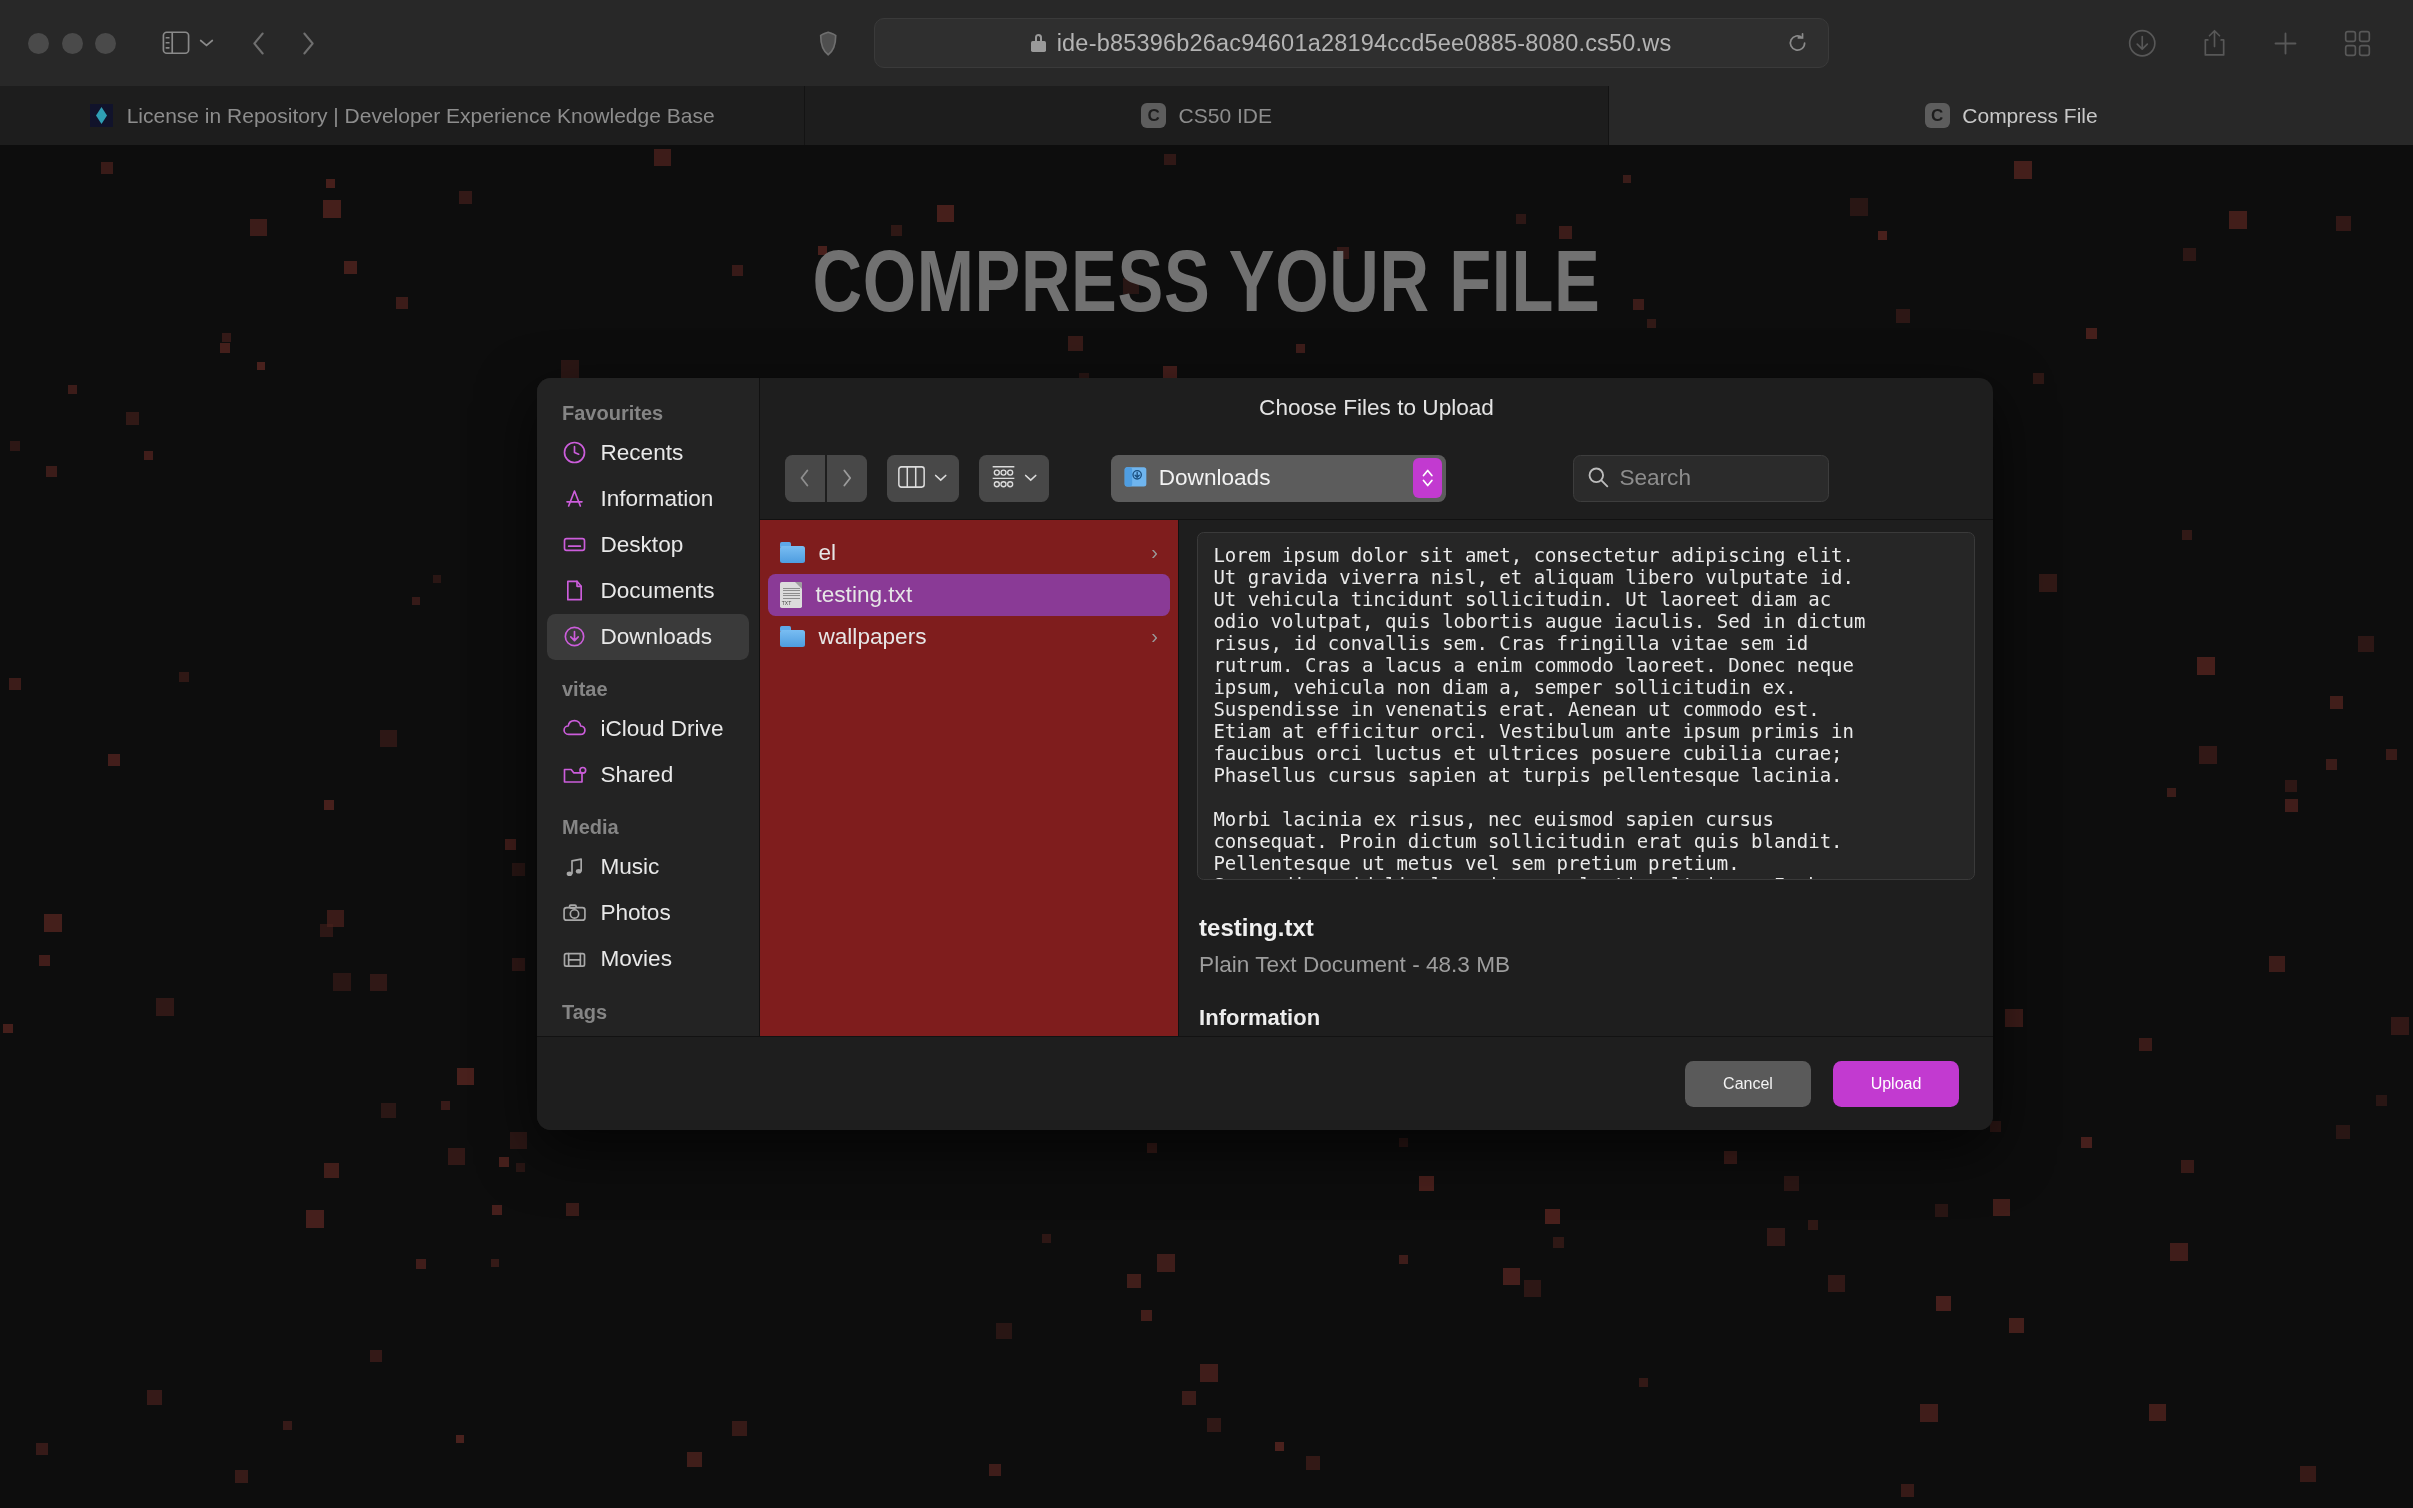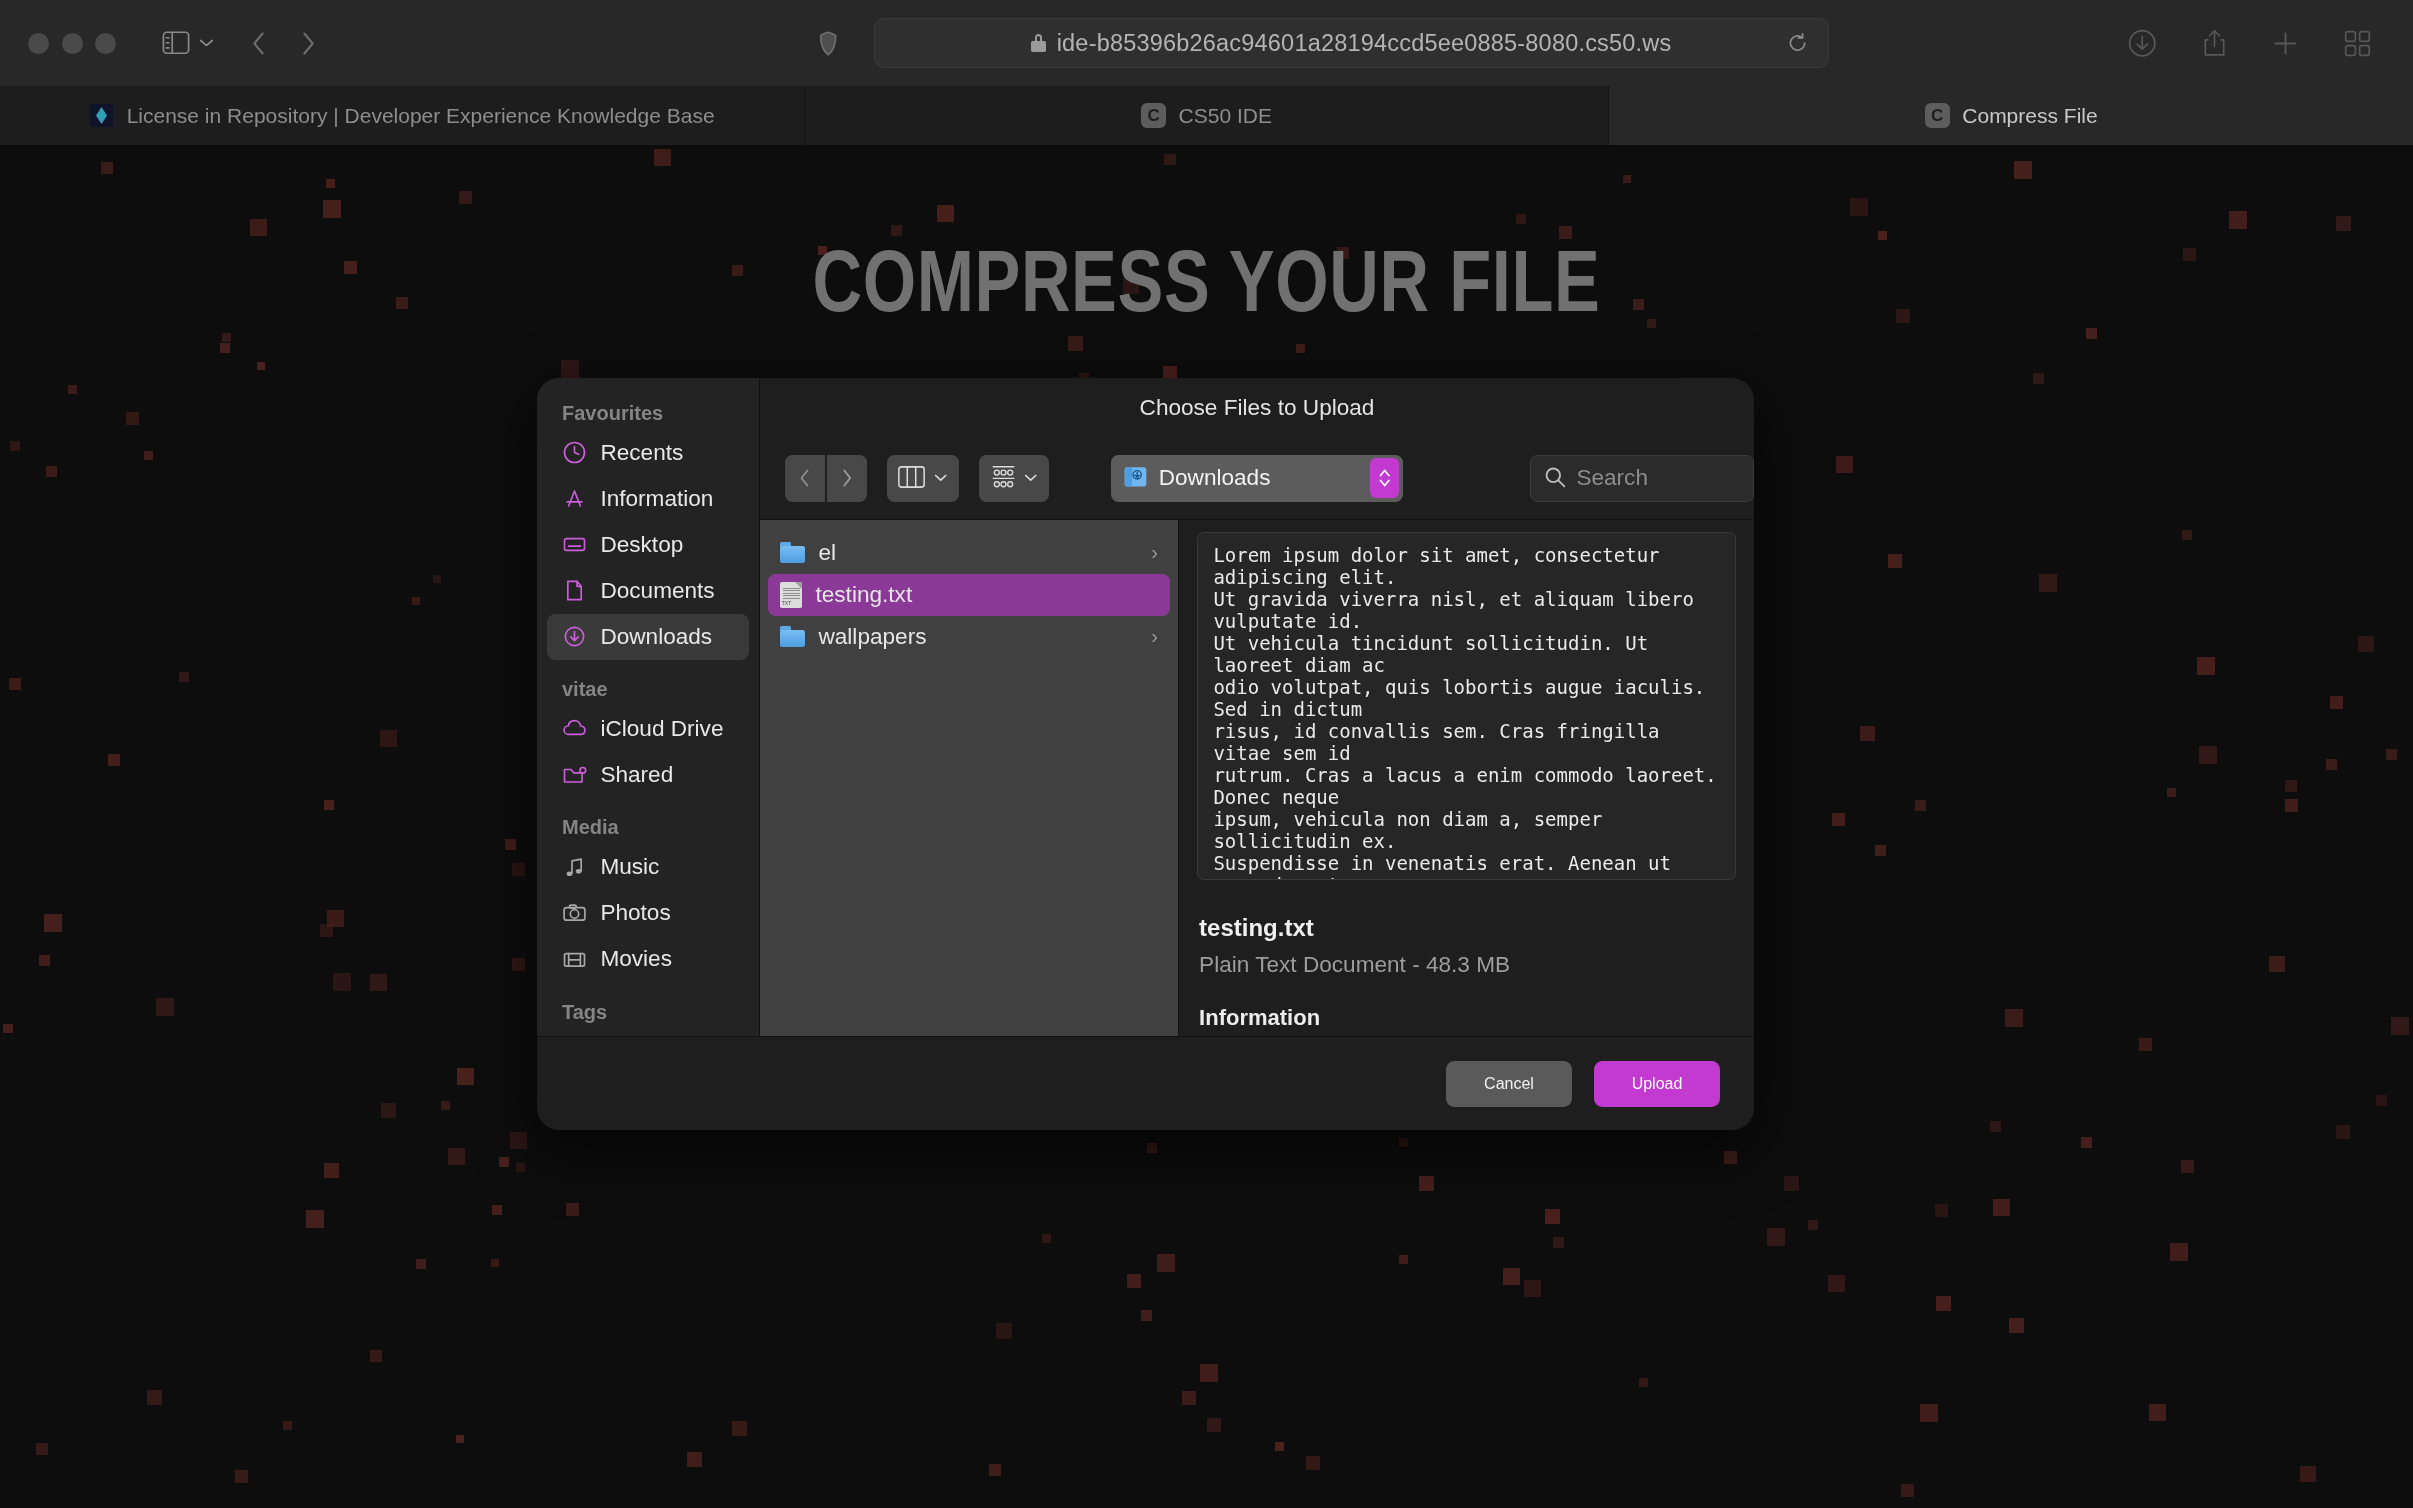--- a/index.html
+++ b/index.html
@@ -97,23 +97,23 @@
   #page-subtitle {
     position: absolute; top: 365px; left: 0; width: 2413px;
     text-align: center;
     font-size: 22.6px; color: #6a6a6a;
   }
 
   
   #file-dialog {
     position: absolute;
     left: 537px; top: 232px;
-    width: 1217px; height: 752px;
+    width: 1456px; height: 752px;
     background: #1e1e1e;
-    border-radius: 22px;
+    border-radius: 14px;
     box-shadow: 0 20px 59px rgba(0,0,0,.65);
     overflow: hidden;
     display: flex; flex-direction: column;
   }
   #dialog-body { display: flex; flex: 1; min-height: 0; }
 
   
   #dialog-sidebar {
     width: 223px; flex: none;
     background: #232323;
@@ -182,21 +182,21 @@
   }
   #search-placeholder { color: #8d8d8d; font-size: 22.6px; }
 
   #dialog-columns { flex: 1; display: flex; min-height: 0; border-top: 0.8px solid #111; }
 
   
   #file-list {
     width: 419px; flex: none;
     border-right: 0.8px solid #111;
     padding: 11.7px 0 0 0;
-    background: #404040;
+    background: #7f1d1d;
   }
   .file-row {
     display: flex; align-items: center; gap: 13.4px;
     height: 42px; margin: 0 8.4px;
     padding: 0 11.7px 0 11.7px;
     border-radius: 7.5px;
     color: #e6e6e6; font-size: 22.6px;
   }
   .file-row.selected { background: #8a3a96; }
   .file-name { flex: 1; overflow: hidden; white-space: nowrap; text-overflow: ellipsis; }

